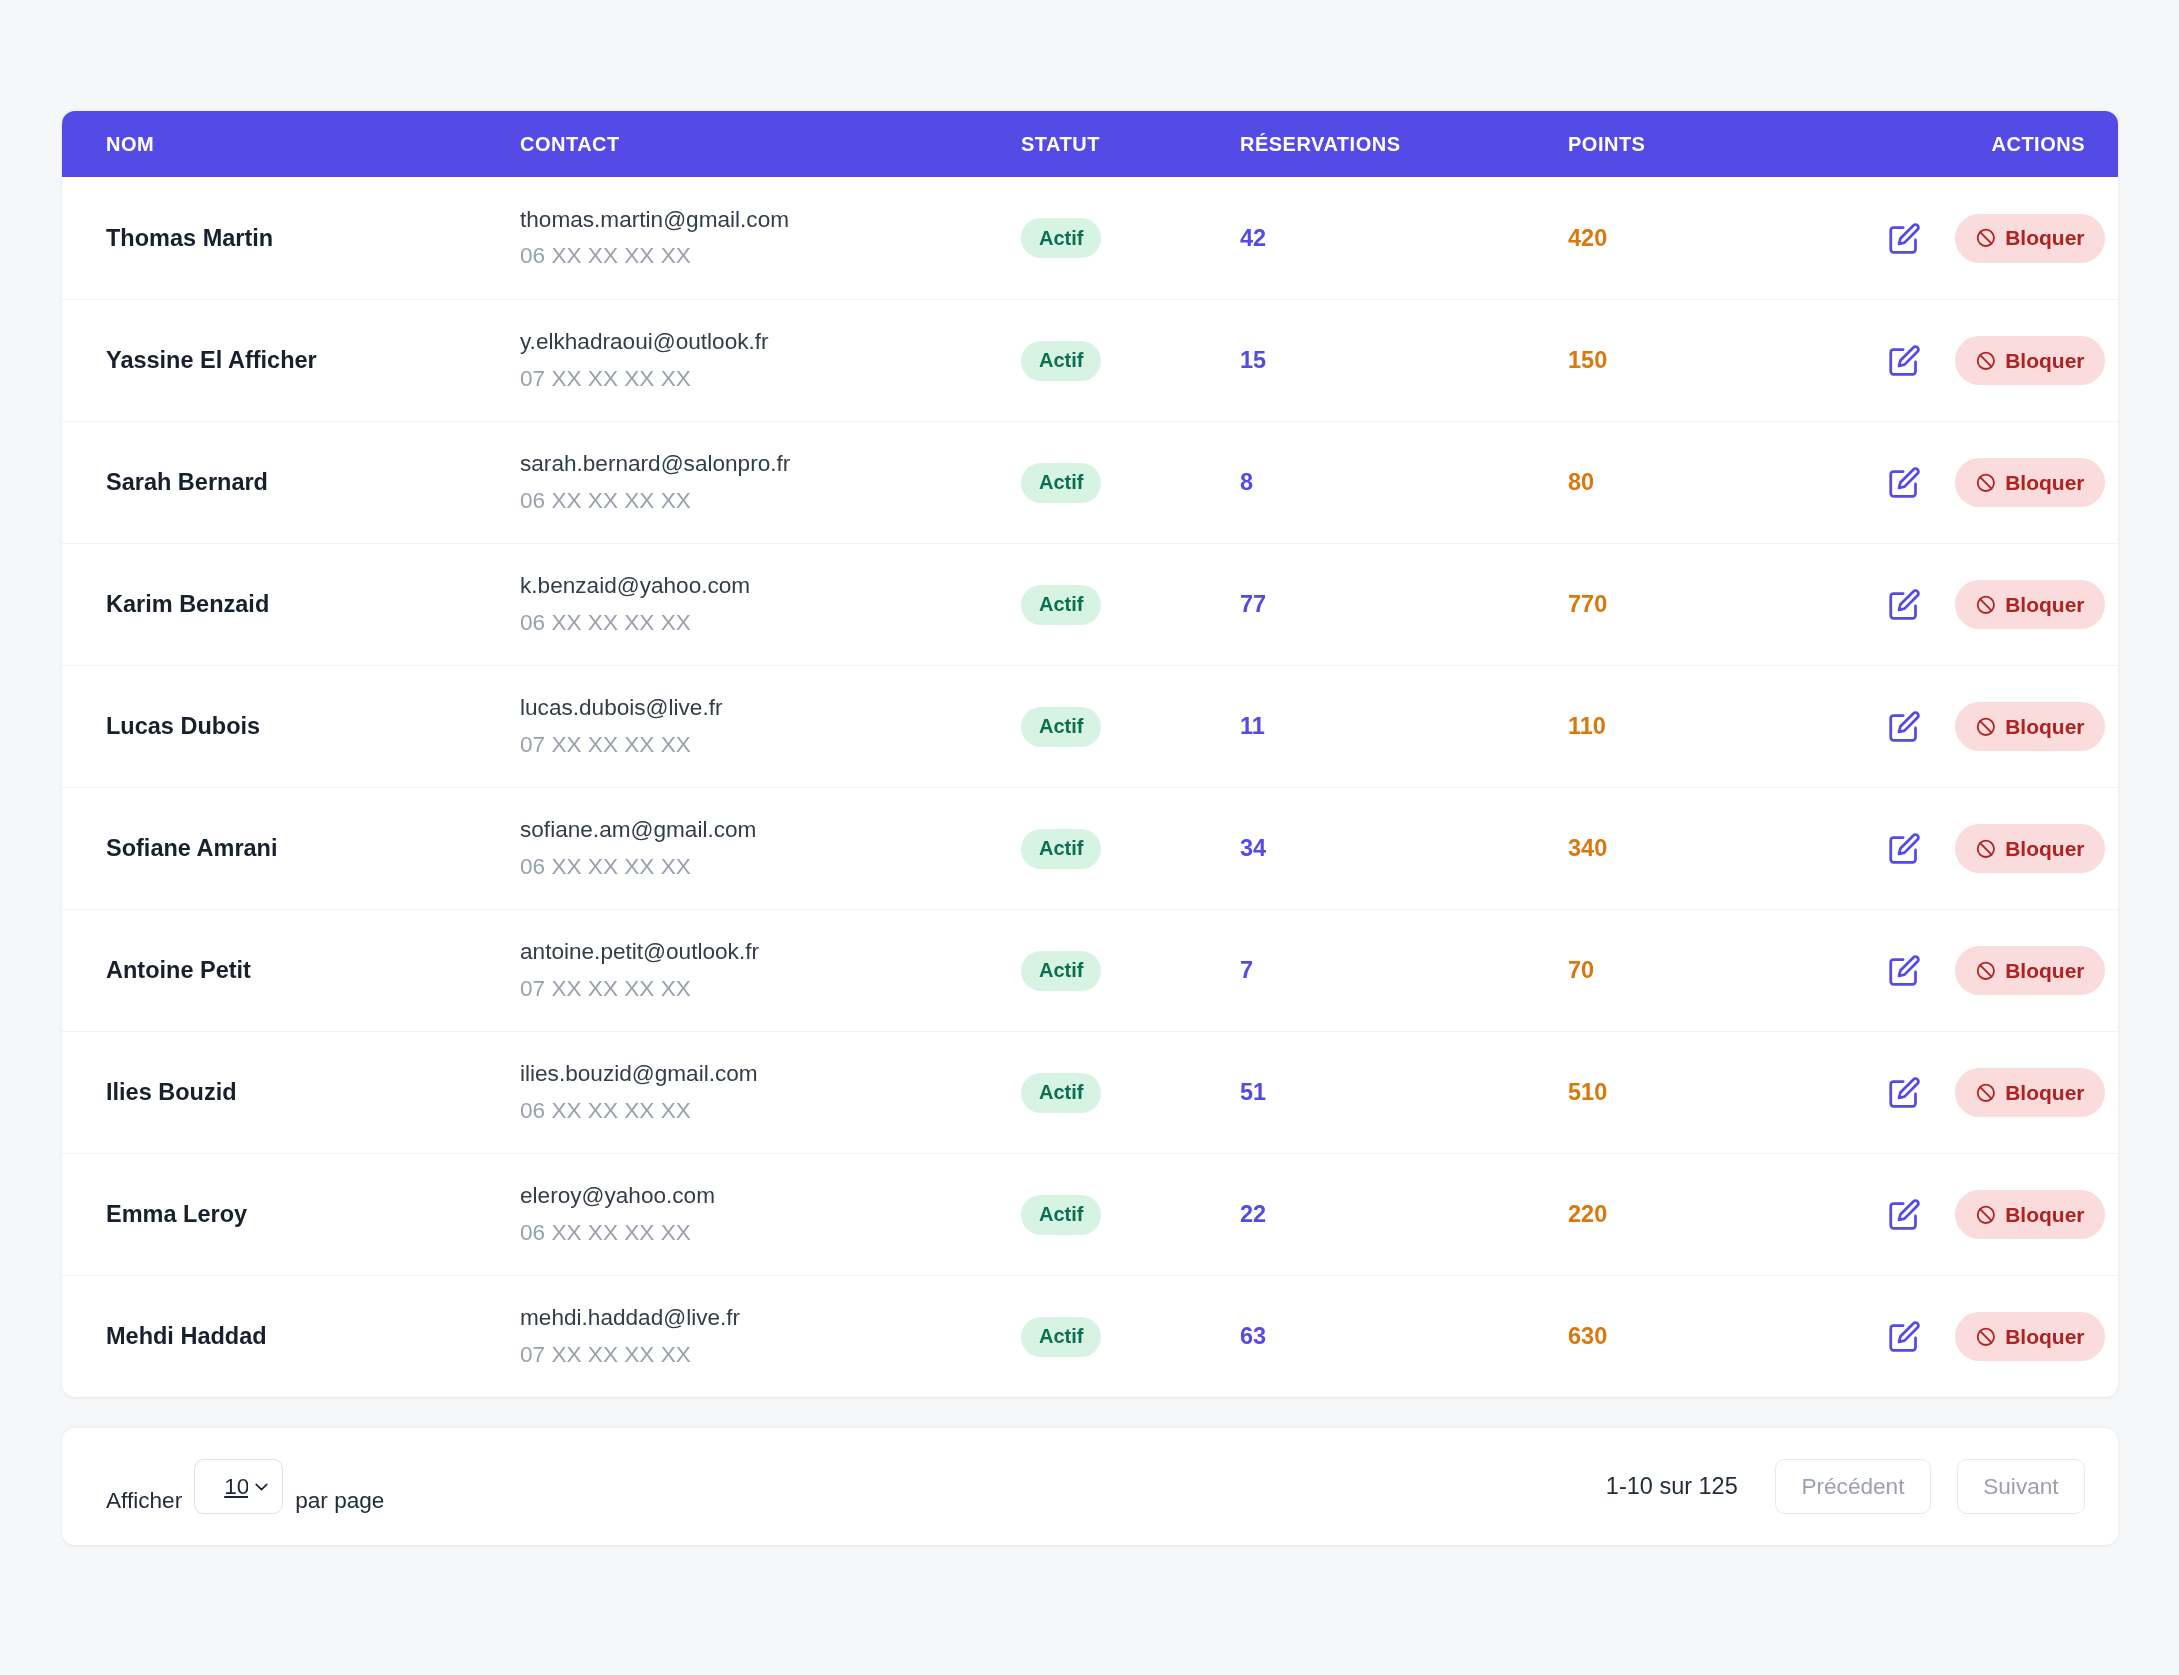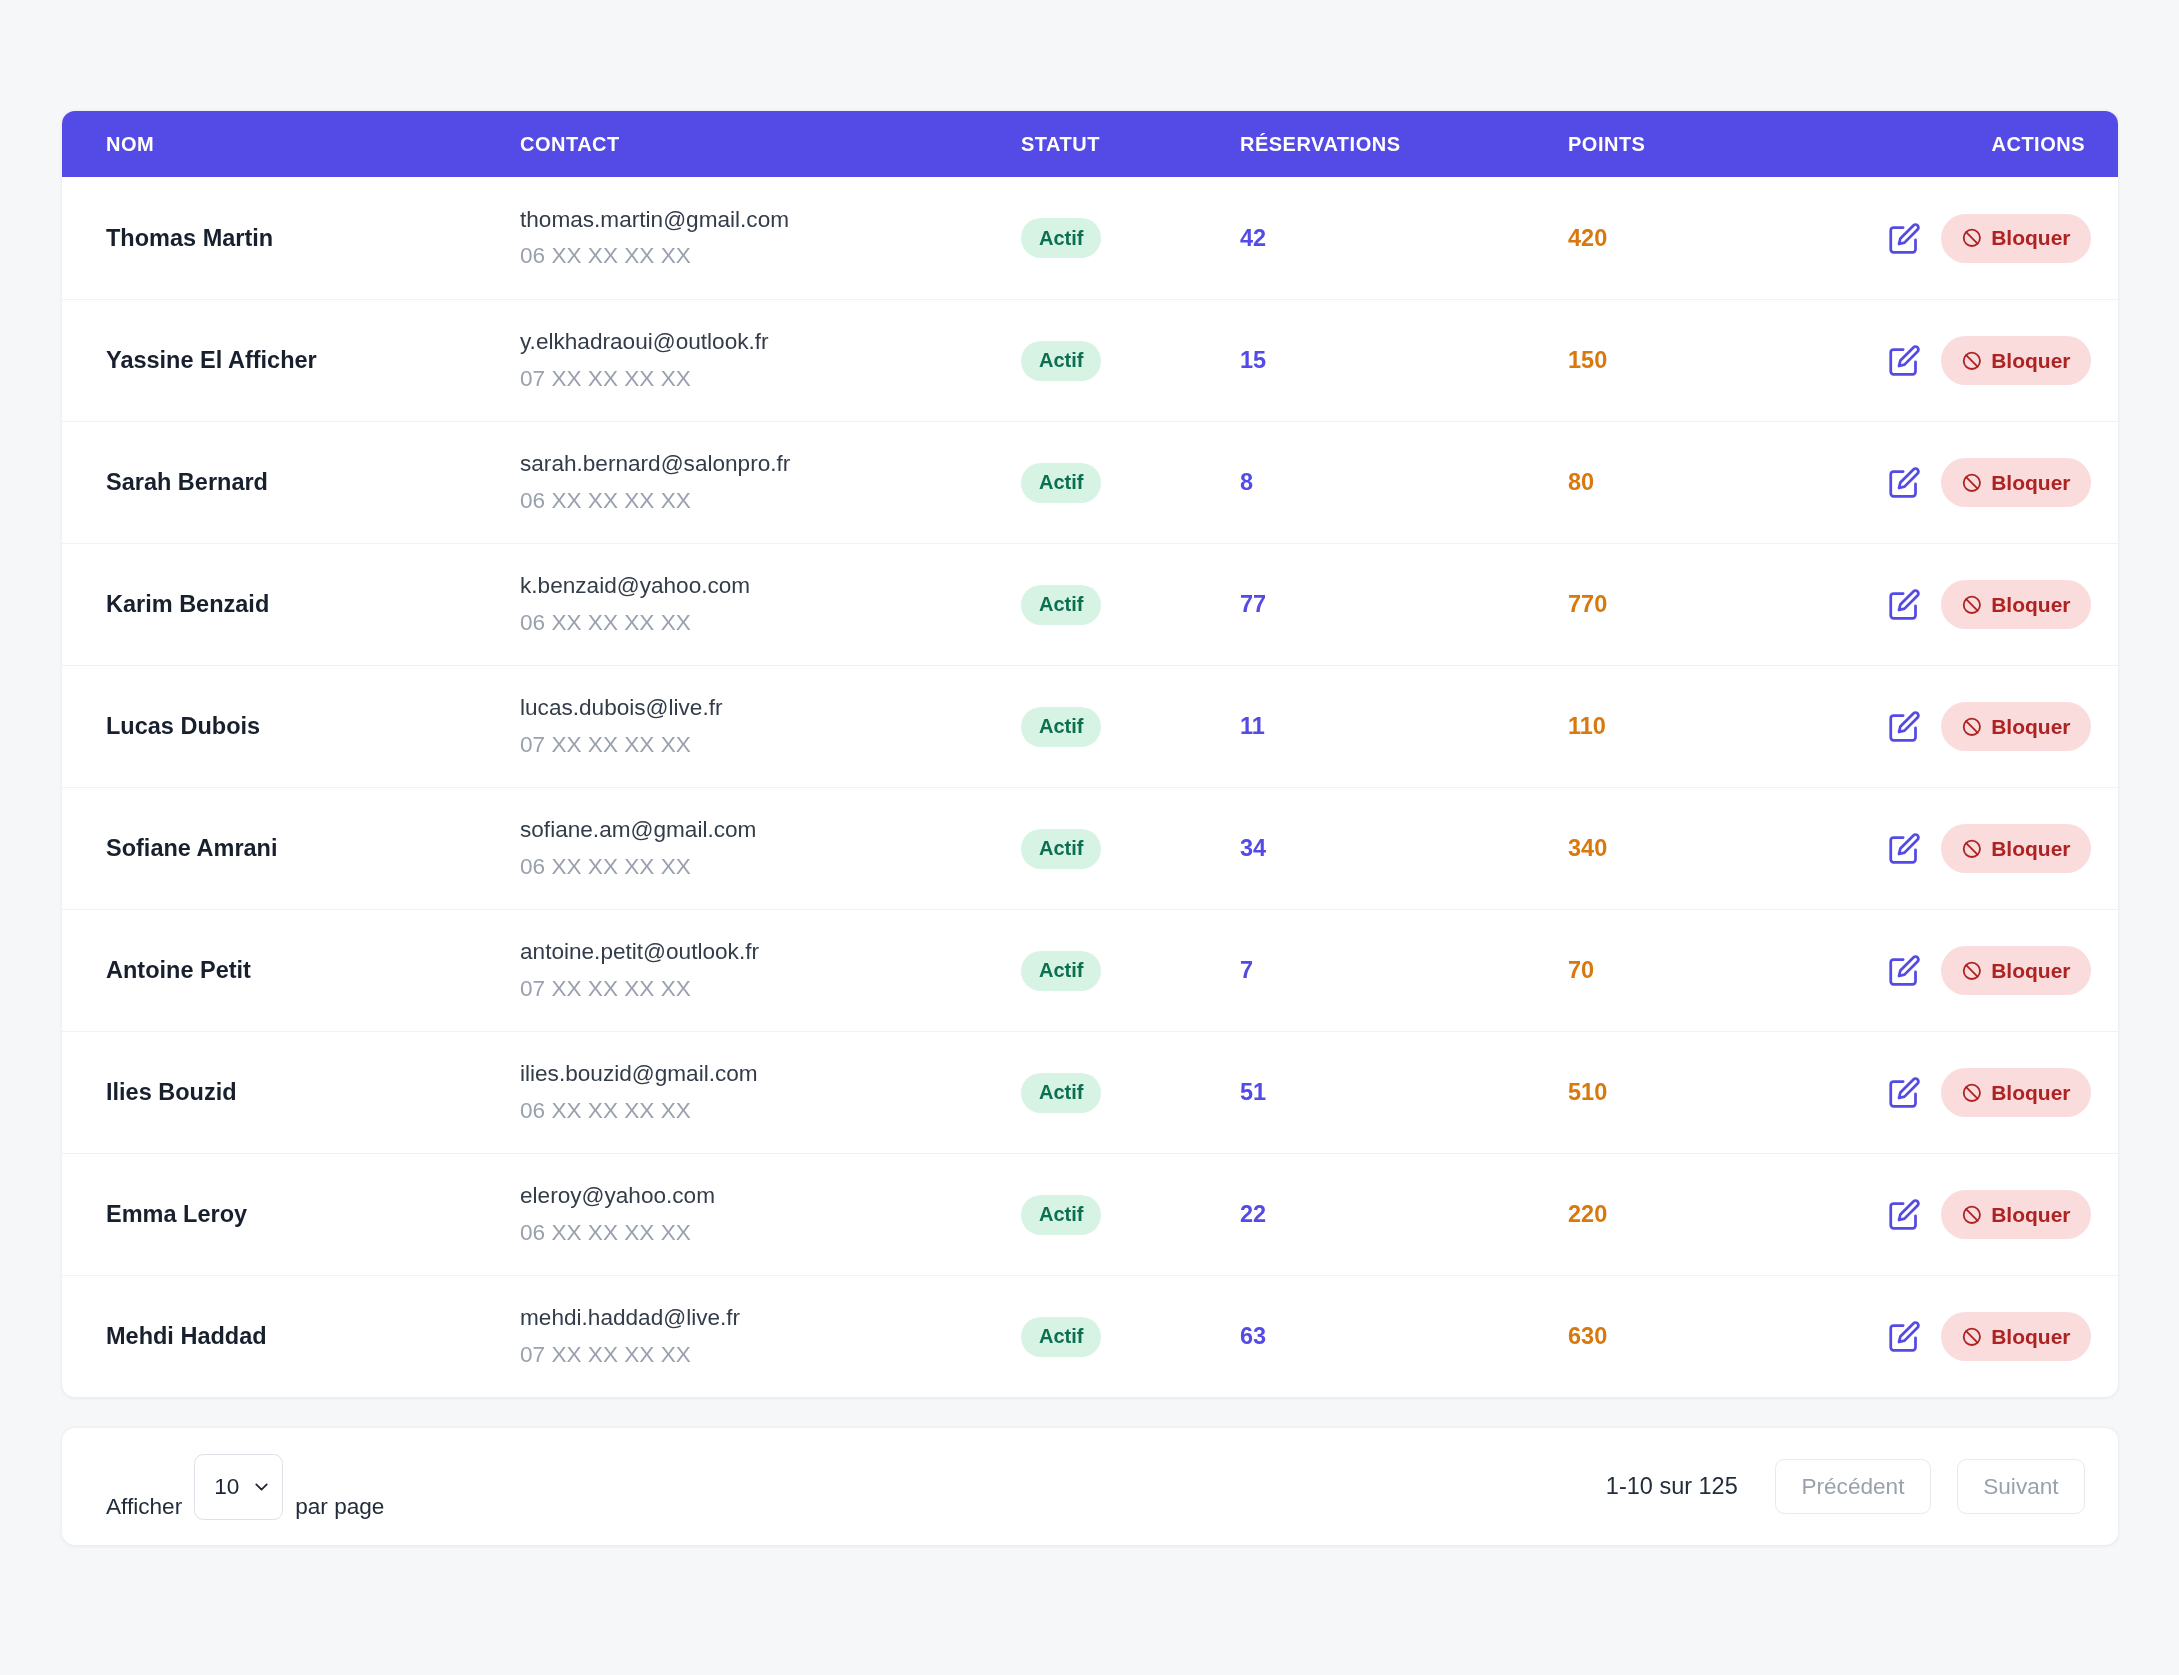--- a/index.html
+++ b/index.html
@@ -50,21 +50,21 @@
   .client-name { font-size: 23.5px; font-weight: 700; color: #18202e; }
   .client-email { font-size: 22.6px; color: #333c49; margin-bottom: 10.4px; }
   .client-phone { font-size: 22.6px; color: #99a1ae; }
   .status-badge {
     display: inline-flex; align-items: center;
     background: var(--status-bg, #d7f3e3); color: var(--status-text, #0b7052);
     font-size: 20px; font-weight: 600; padding: 8.5px 18px; border-radius: 941px;
   }
   .res-count { font-size: 23.5px; font-weight: 700; color: var(--accent, #544ae5); }
   .points-count { font-size: 23.5px; font-weight: 700; color: var(--points, #d9780d); }
-  .actions-cell { display: flex; justify-content: flex-end; align-items: center; gap: 20px; }
+  .actions-cell { display: flex; justify-content: flex-end; align-items: center; gap: 34px; }
   .edit-btn { background: none; border: none; cursor: pointer; display: flex; padding: 0; }
   .edit-btn svg { width: 33px; height: 33px; stroke: var(--accent, #544ae5); }
   .block-btn {
     display: inline-flex; align-items: center; gap: 8.5px;
     background: var(--danger-bg, #fadcdc); color: var(--danger-text, #ae2222);
     border: none; cursor: pointer; height: 49px; padding: 0 20px;
     border-radius: 941px; font-size: 21px; font-weight: 600; font-family: inherit;
   }
   .block-btn svg { width: 21.7px; height: 21.7px; stroke: currentColor; }
 
@@ -72,23 +72,23 @@
   .pagination-card {
     margin-top: 31px; background: #fff; border-radius: 13px; height: 117px;
     box-shadow: 0 0.9px 3.8px rgba(16,24,40,.08);
     display: flex; justify-content: space-between; align-items: center;
     padding: 0 33px 0 44px; font-size: 22.6px; color: #222c3a;
   }
   .pager-left { display: flex; align-items: flex-end; gap: 12px; }
   .select-wrap { position: relative; display: inline-flex; }
   .per-page-select {
     appearance: none; -webkit-appearance: none;
-    width: 89px; height: 66px; border: 1.4px solid #dde1e7; border-radius: 9.4px;
+    width: 89px; height: 55px; border: 1.4px solid #dde1e7; border-radius: 9.4px;
     background: #fff; font-size: 22.6px; color: #1b2535; font-family: inherit;
-    padding: 0 34px 0 19px; cursor: pointer;
+    padding: 0 34px 0 29px; cursor: pointer; text-decoration: underline;
   }
   .select-wrap svg {
     position: absolute; right: 11.3px; top: 50%; transform: translateY(-50%);
     width: 21px; height: 21px; stroke: #1b2535; pointer-events: none;
   }
   .pager-right { display: flex; align-items: center; gap: 26px; }
   .range-label { font-size: 23.5px; margin-right: 11.3px; }
   .pager-btn {
     height: 55px; padding: 0 25.4px; background: #fff;
     border: 1.4px solid #e7e9ed; border-radius: 9.4px;

